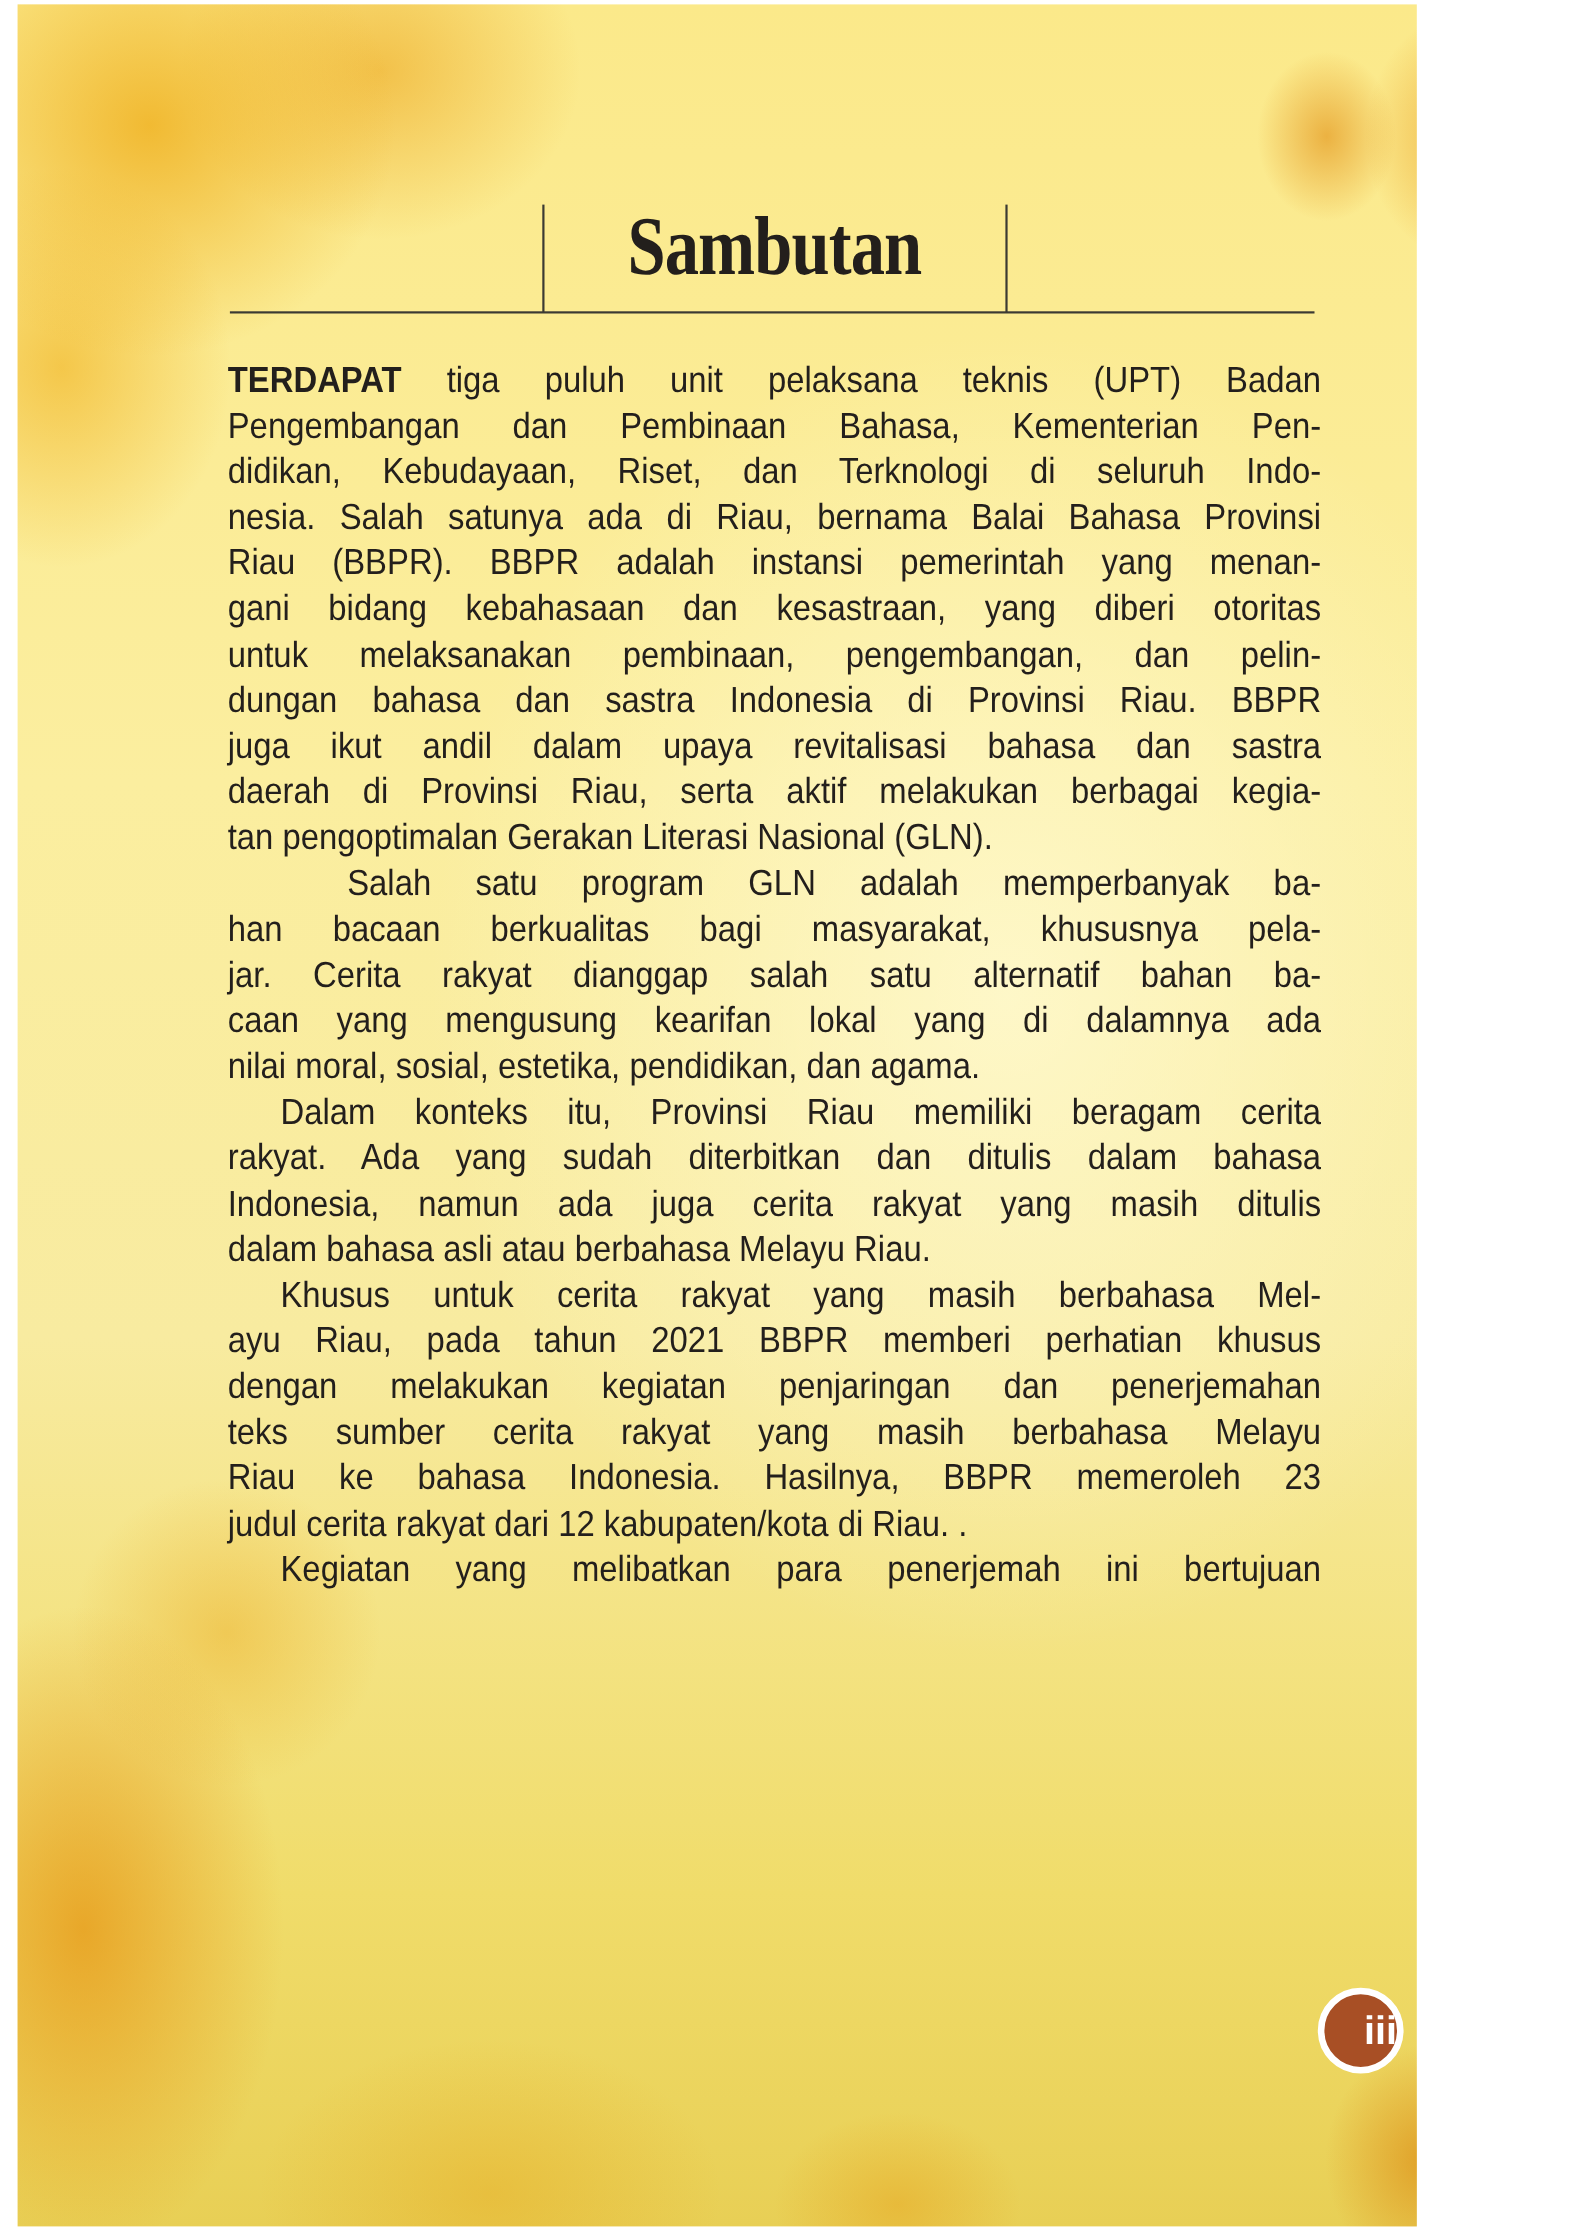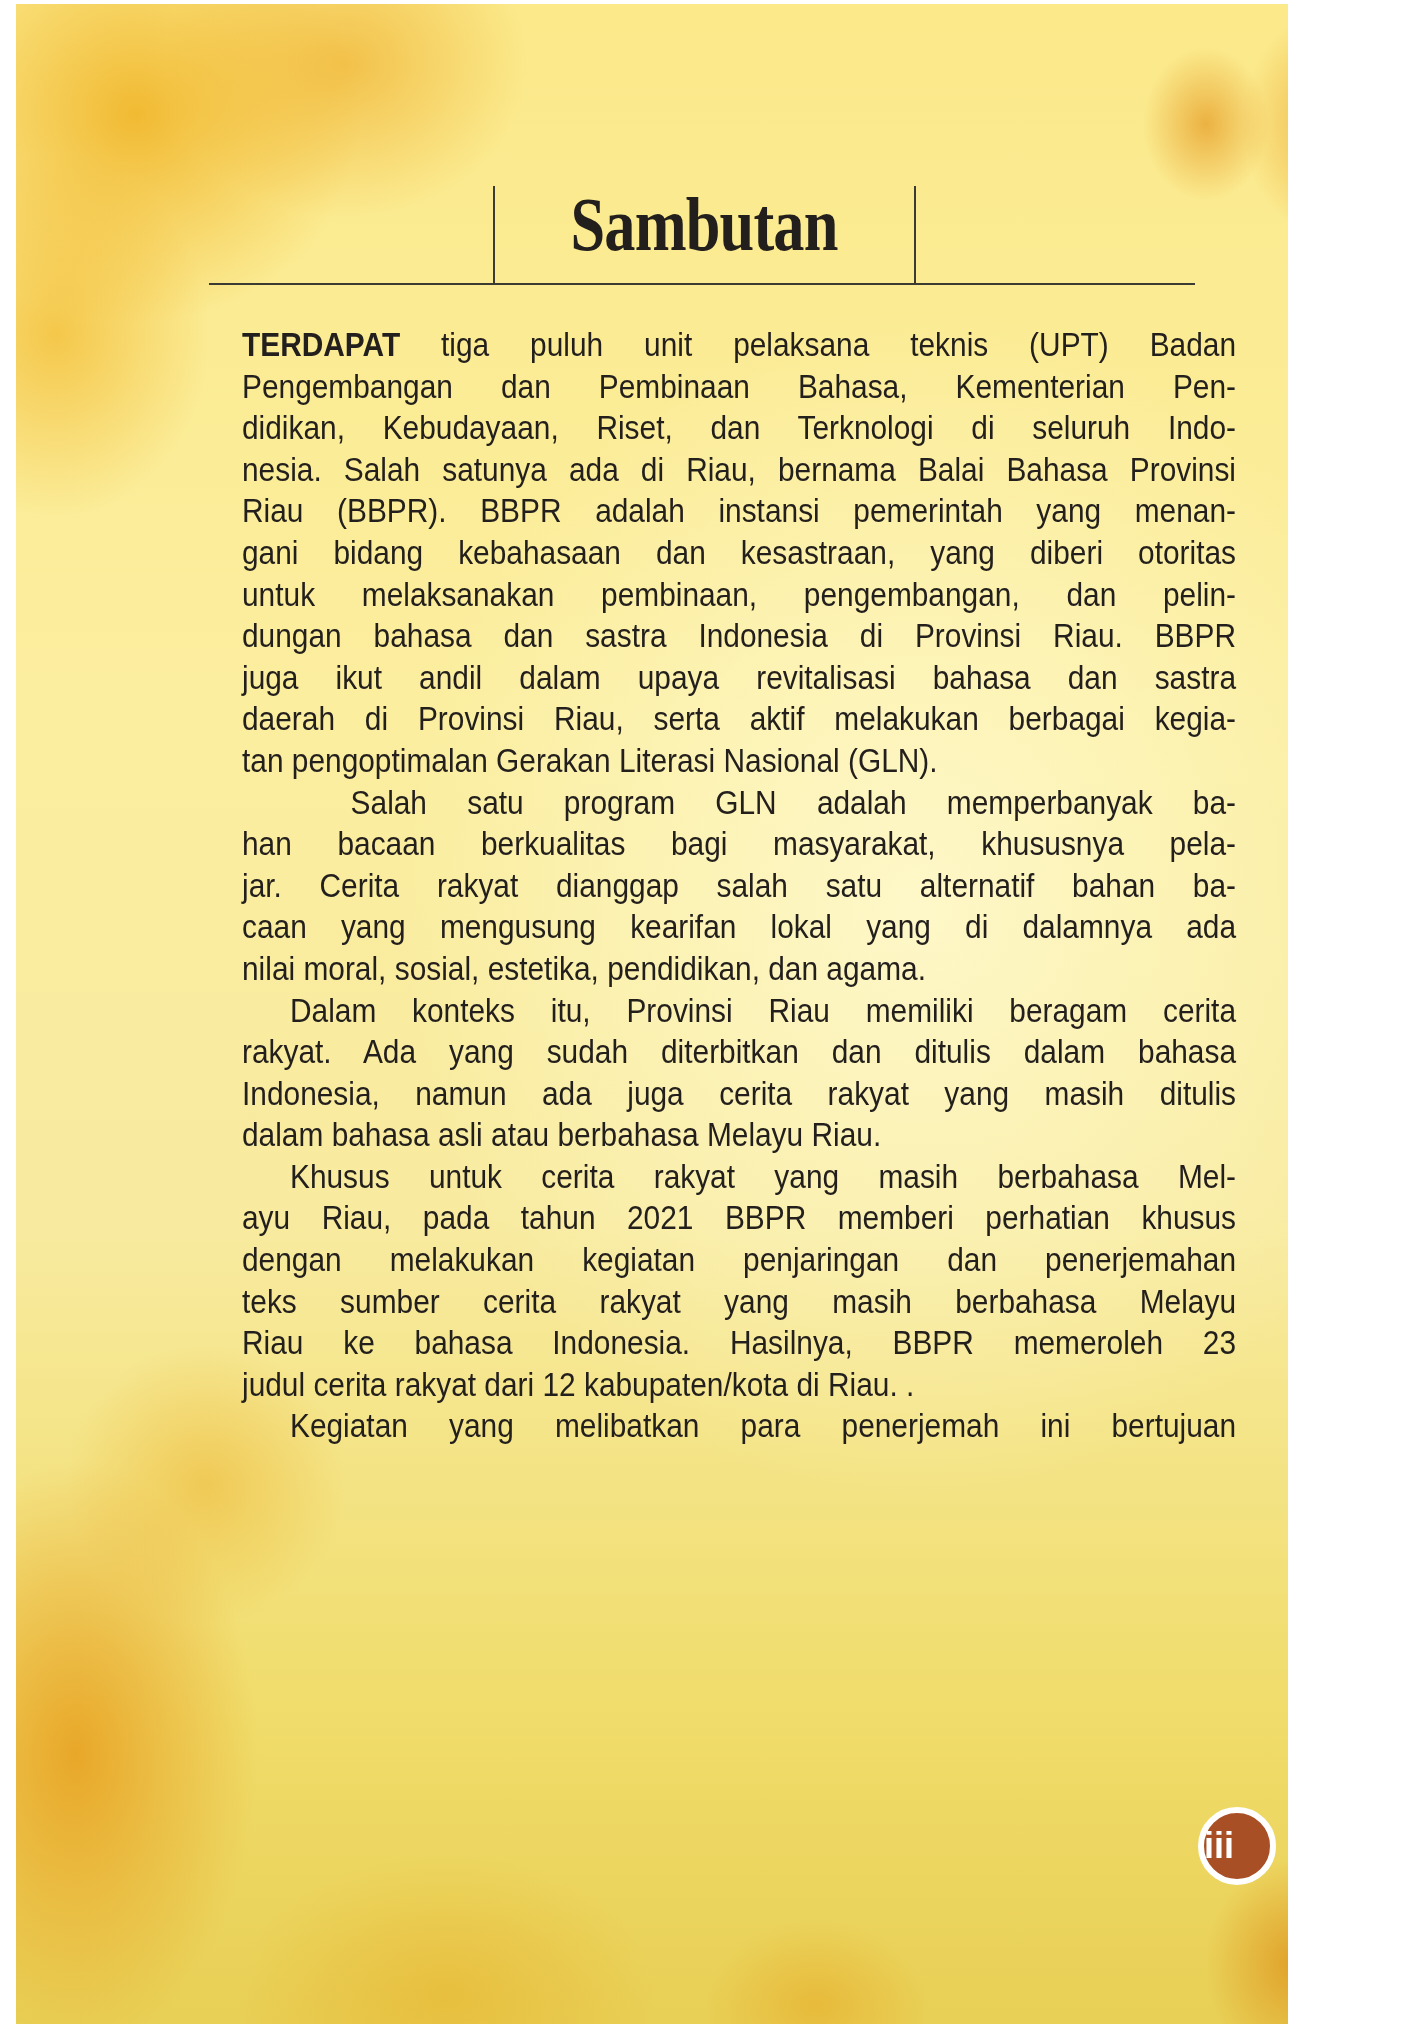--- a/index.html
+++ b/index.html
@@ -38,36 +38,36 @@
     .title {
       position: absolute; left: 478px; top: 172px; width: 420px; text-align: center;
       font-family: "Liberation Serif", "DejaVu Serif", serif;
       font-weight: bold; font-size: 76px; line-height: 96px; color: #231f1c;
       letter-spacing: -1px;
       transform: scaleX(0.82); transform-origin: center;
     }
     .body-text {
       position: absolute; left: 191px; top: 320px; width: 994px;
       font-family: "Liberation Sans", "DejaVu Sans", sans-serif;
-      font-size: 33px; line-height: 41.6px; color: #231f1c; margin-left: 35px;
+      font-size: 33px; line-height: 41.6px; color: #231f1c;
     }
     .line {
       display: block; white-space: nowrap; height: 41.6px;
       text-align: justify; text-align-last: justify;
       transform: scaleX(0.905); transform-origin: left center;
       width: 110.5%;
     }
     .line.last { text-align-last: left; }
     .line.indent-s { padding-left: 53px; width: calc(110.5% - 53px); }
     .line.indent-l { padding-left: 120px; width: calc(110.5% - 120px); }
     .lead { font-weight: bold; }
     .badge {
       position: absolute; left: 1182px; top: 1803px; width: 66px; height: 66px;
       border-radius: 50%; background: #a84f25; border: 6px solid #ffffff;
-      color: #ffffff; text-align: left;
+      color: #ffffff; text-align: right;
       font-family: "Liberation Sans", "DejaVu Sans", sans-serif;
       font-weight: bold; font-size: 36px; line-height: 66px;
     }
   </style>
 </head>
 <body>
 
 <div class="page">
 
   <div class="tick left"></div>

